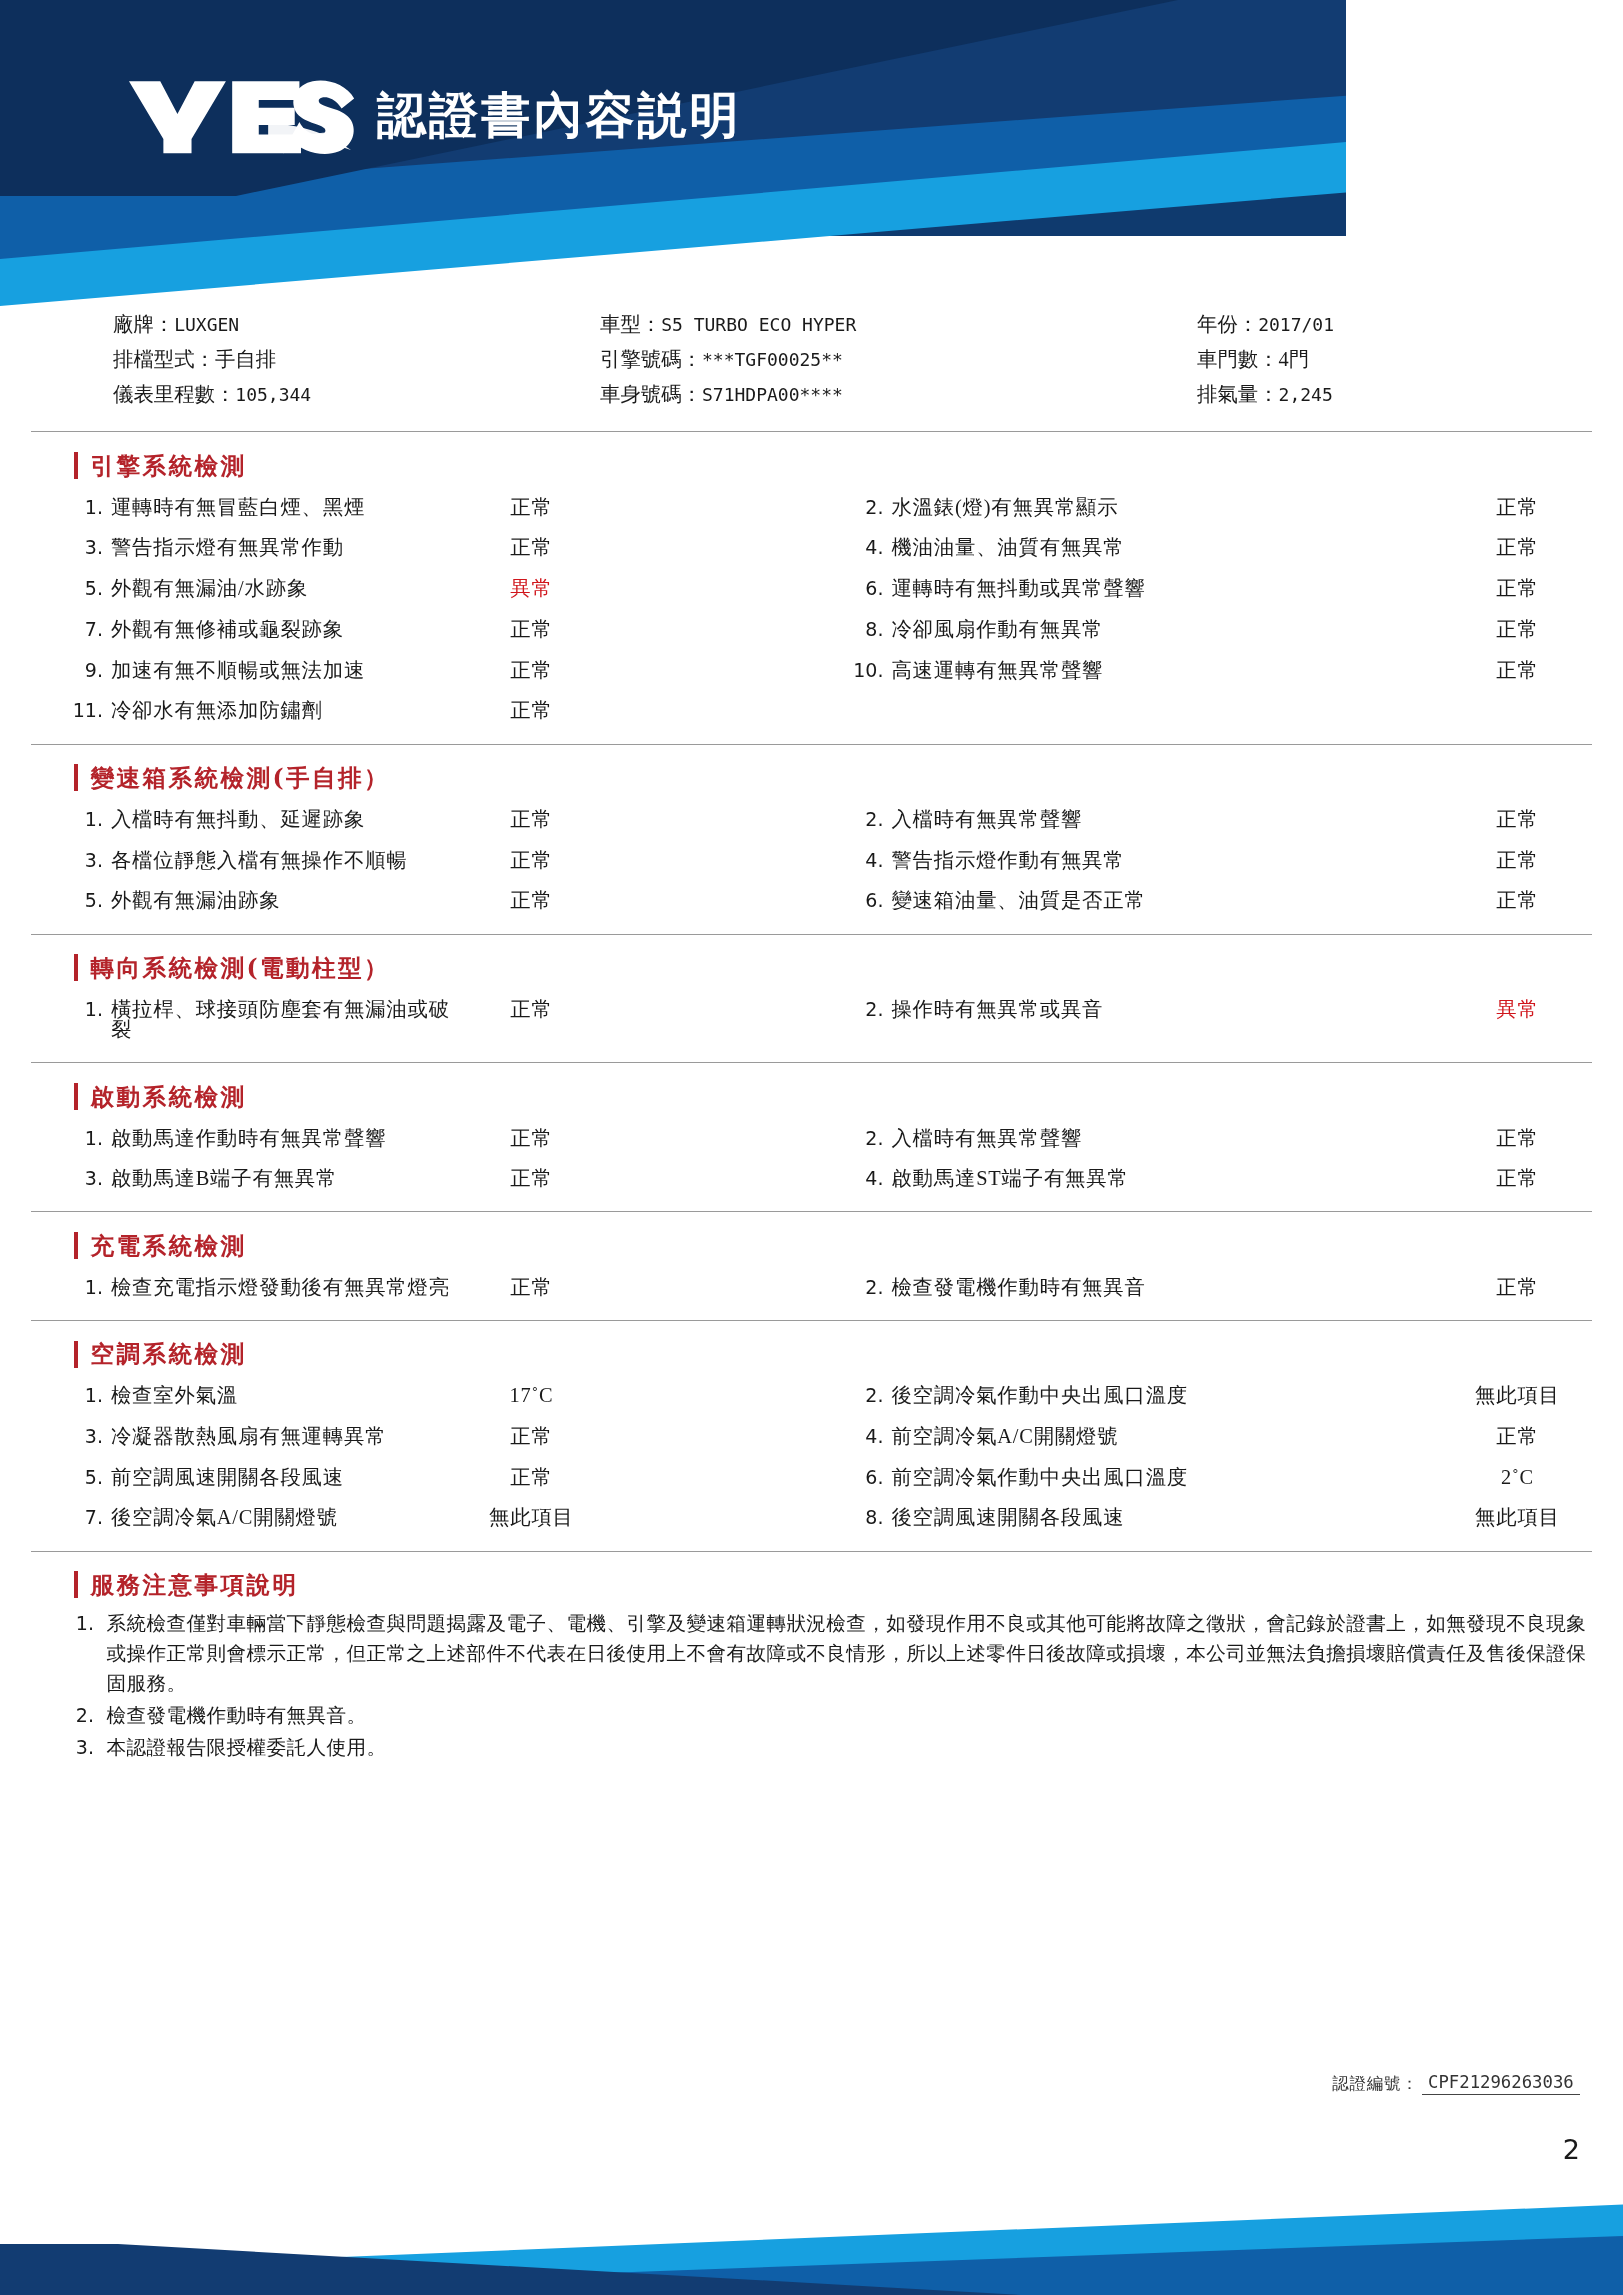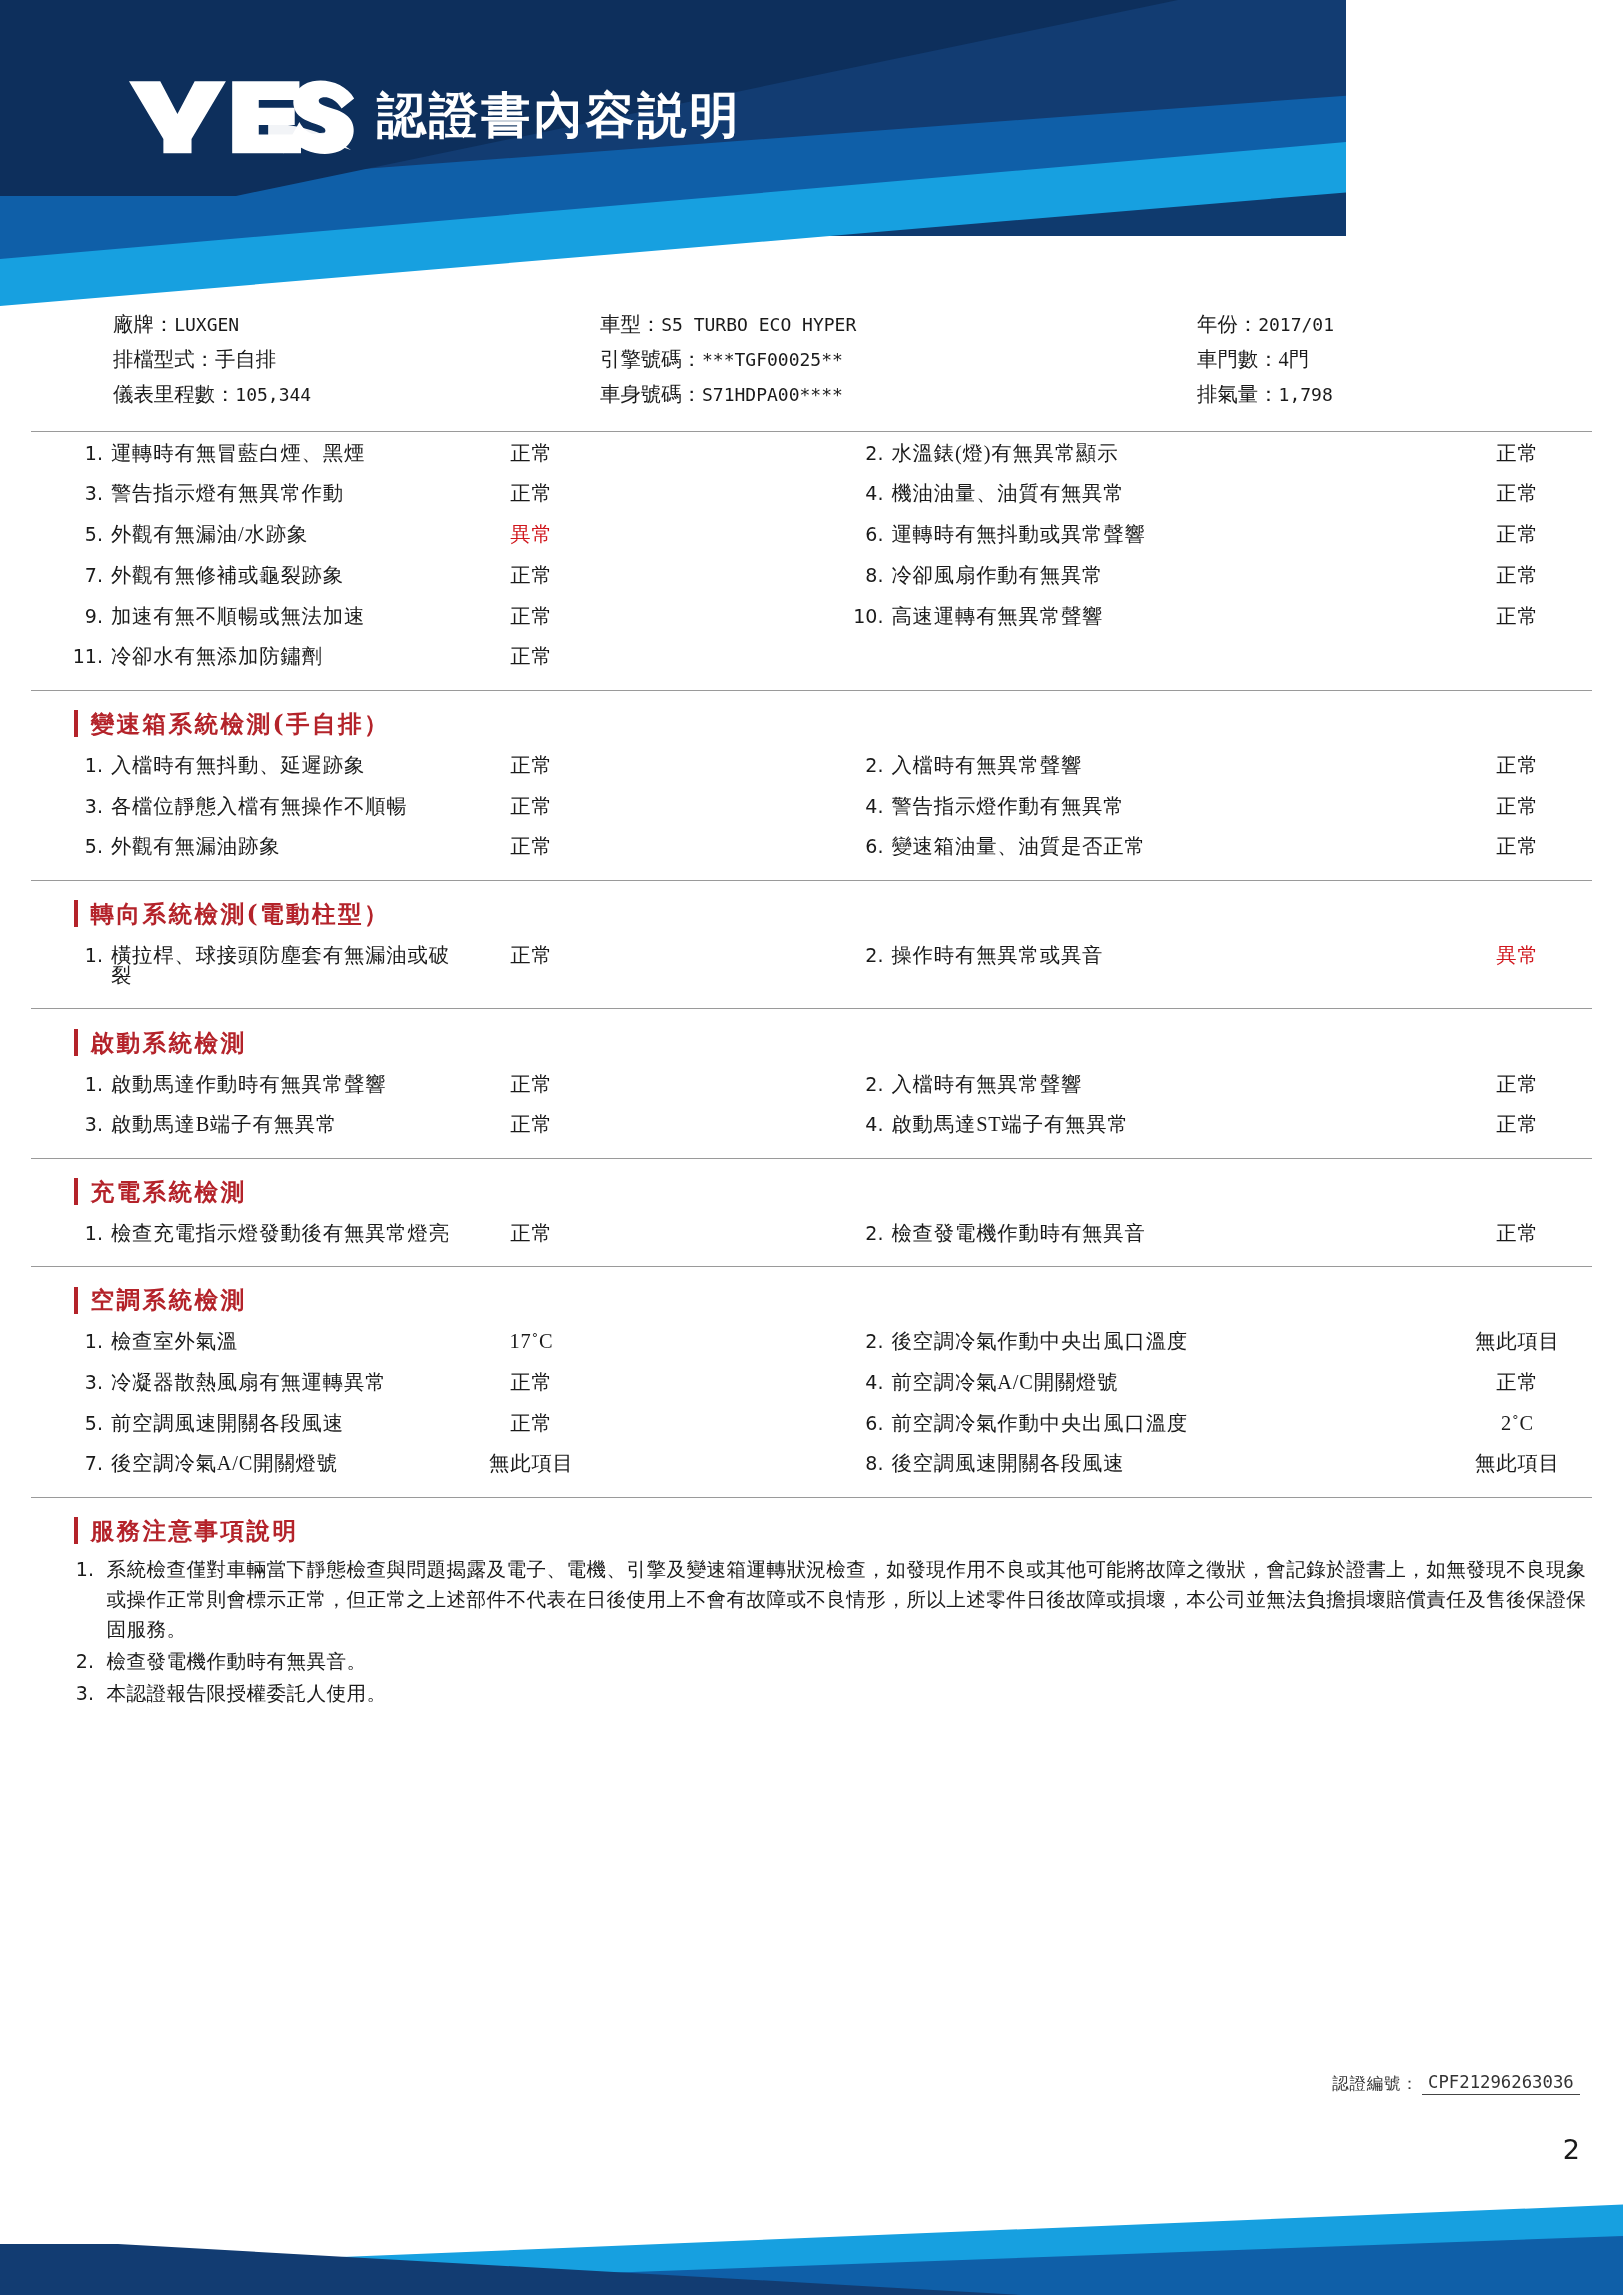--- a/index.html
+++ b/index.html
@@ -286,26 +286,30 @@
         </div>
       </div>
       <div class="vcol c3">
         <div class="vrow">
           <span>年份：</span><span class="mono">2017/01</span>
         </div>
         <div class="vrow">
           <span>車門數：</span><span>4門</span>
         </div>
         <div class="vrow">
-          <span>排氣量：</span><span class="mono">1,798</span>
-        </div>
-      </div>
-    </div>
-
-    <div class="section">
+          <span>排氣量：</span><span class="mono">2,245</span>
+        </div>
+      </div>
+    </div>
+
+    <div class="section">
+      <div class="section-head">
+        <span class="bar"></span>
+        <span>引擎系統檢測</span>
+      </div>
       <div class="rows">
         <div class="row">
           <div class="cellwrap left">
             <span class="num">1.</span>
             <span class="label">運轉時有無冒藍白煙、黑煙</span>
             <span class="result">正常</span>
           </div>
           <div class="cellwrap right">
             <span class="num">2.</span>
             <span class="label">水溫錶(燈)有無異常顯示</span>

